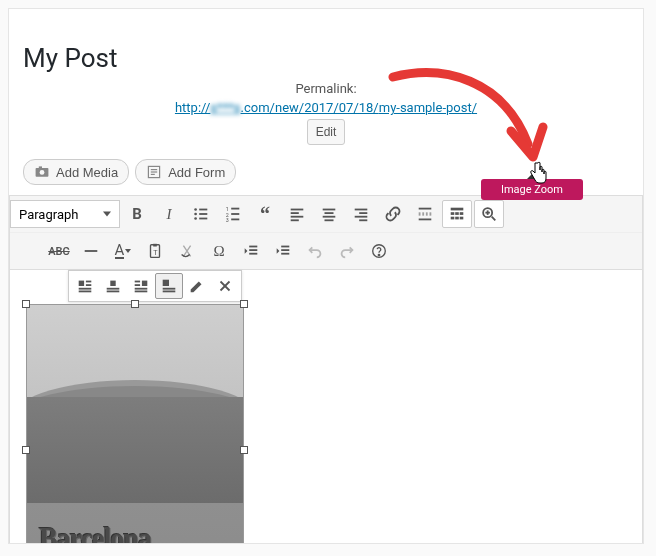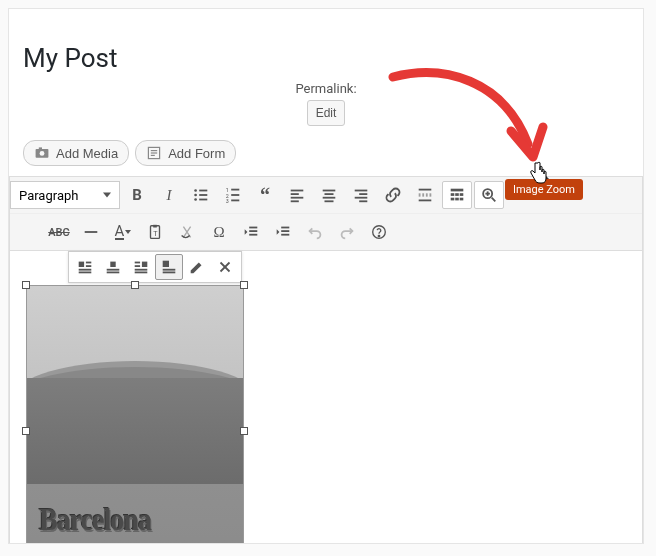--- a/index.html
+++ b/index.html
@@ -31,38 +31,41 @@
   .h-ml{left:-4px;top:50%;margin-top:-4px}.h-mr{right:-4px;top:50%;margin-top:-4px}
   .floating-tb { position:absolute; top:-34px; left:42px; background:#fff; border:1px solid #ccc; box-shadow:0 1px 3px rgba(0,0,0,.12); display:flex; padding:2px; }
   .floating-tb .tbtn { width:28px; height:26px; border:1px solid transparent; }
   .floating-tb .tbtn.active { border:1px solid #999; background:#f0f0f0; }
   .sample-img { width: 218px; height: 292px; display:block; background:#fca5a5; position:relative; overflow:hidden; }
   .sky{position:absolute;inset:0;background:linear-gradient(#cfcfcf 0%,#bfbfbf 45%,#a8a8a8 60%,#9a9a9a 100%);}
   .bldg{position:absolute;top:32%;left:0;right:0;height:40%;background:linear-gradient(#7d7d7d,#6a6a6a);}
   .roof{position:absolute;top:26%;left:-5%;right:-5%;height:12%;background:#888;border-top:6px solid #999;border-bottom:4px solid #6c6c6c;border-radius:50% 50% 0 0 / 100% 100% 0 0;}
   .ground{position:absolute;bottom:0;left:0;right:0;height:32%;background:linear-gradient(#8f8f8f,#8a8a8a);}
   .letters{position:absolute;bottom:14%;left:6%;font-size:28px;font-weight:700;color:#4a4a4a;font-family:Georgia,serif;letter-spacing:-1px;text-shadow:1px 1px 0 #666,-1px -1px 0 #333;transform:scaleY(1.15);}
-  .tooltip { position:absolute; background:#c2410c; color:#fff; font-size:11px; padding:4px 8px; border-radius:3px; white-space:nowrap; top:170px; right:60px; z-index:50;}
+  .tooltip { position:absolute; background:#be185d; color:#fff; font-size:11px; padding:4px 20px; border-radius:3px; white-space:nowrap; top:170px; right:60px; z-index:50;}
   .tooltip::before{content:"";position:absolute;top:-5px;left:50%;margin-left:-5px;border-left:5px solid transparent;border-right:5px solid transparent;border-bottom:5px solid #333;}
   .cursor-hand{position:absolute; top:152px; right:94px; z-index:60; font-size:18px; color:#000; pointer-events:none;}
   .red-arrow{position:absolute; top:50px; right:80px; z-index:40; pointer-events:none;}
   .abc{font-size:11px;font-weight:600;margin-left:34px;}
   .strike{text-decoration:line-through;}
   .underline-a{border-bottom:2px solid #555;display:inline-block;line-height:14px;}
   .color-caret{width:0;height:0;border-left:3px solid transparent;border-right:3px solid transparent;border-top:4px solid #555;margin-left:1px;display:inline-block;vertical-align:middle;}
 </style>
 </head>
 <body>
 
 <div class="frame">
   <div class="pad">
     <h1 class="title">My Post</h1>
 
     <div class="permalink-row">
       <span>Permalink:</span>
+      <a href="#">
+        <span>http://</span><span class="blur">s***s</span><span>.com/new/2017/07/18/</span><span>my-sample-post</span><span>/</span>
+      </a>
       <button class="wp-btn">Edit</button>
     </div>
 
     <div class="media-row">
       <button class="media-btn">
         <span class="dashicon">
           <svg viewBox="0 0 20 20" fill="#888">
               <rect x="2" y="5" width="16" height="11" rx="1"></rect>
               <circle cx="10" cy="10.5" r="3" fill="#f7f7f7"></circle>
               <rect x="6" y="3" width="4" height="3" fill="#888"></rect>

